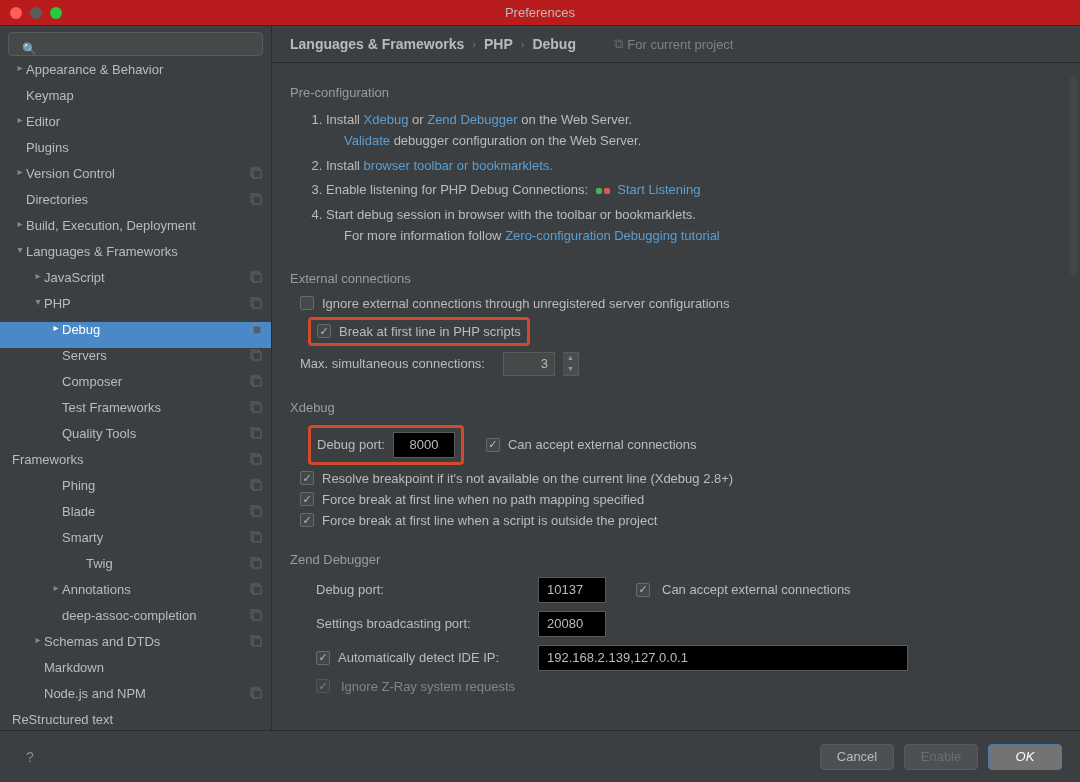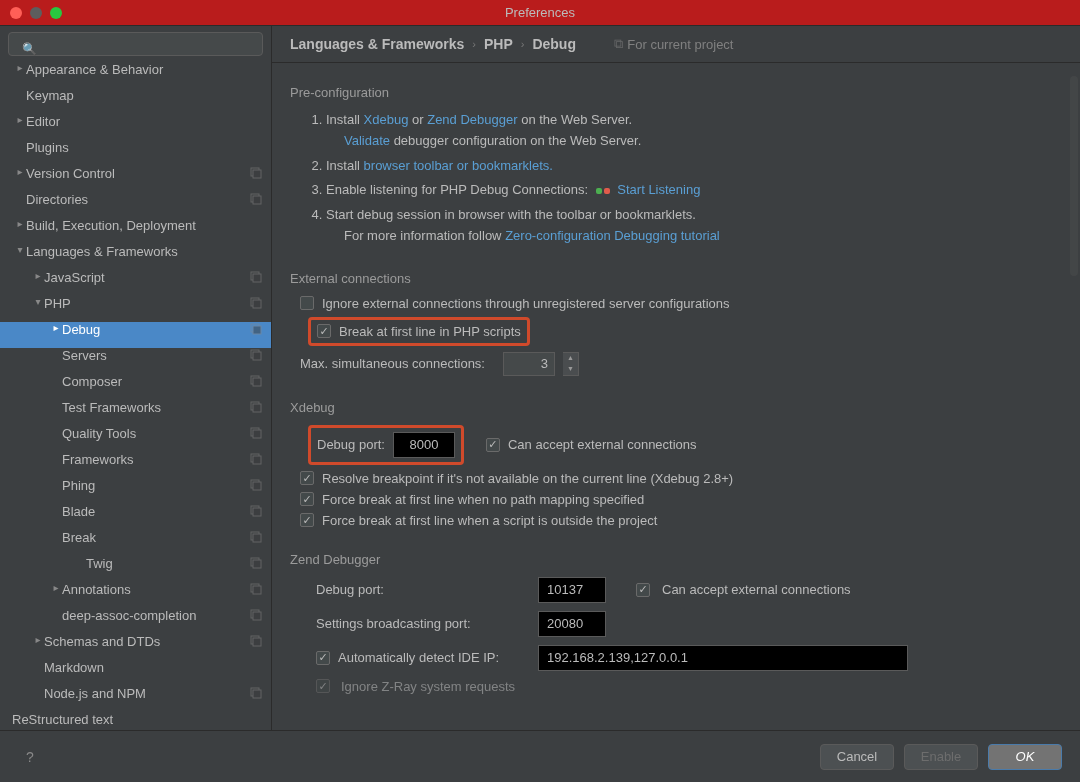--- a/index.html
+++ b/index.html
@@ -232,21 +232,21 @@
             </svg></span>
         </div>
         <div class="tree-item leaf" style="padding-left: 50px;">
           <span class="chev"></span>
           <span class="label">Quality Tools</span>
           <span class="proj-ind"><svg viewBox="0 0 14 14">
               <rect x="2" y="2" width="8" height="8" fill="none" stroke="#888"></rect>
               <rect x="4" y="4" width="8" height="8" fill="#3c3f41" stroke="#888"></rect>
             </svg></span>
         </div>
-        <div class="tree-item leaf" style="padding-left: 50px;">
+        <div class="tree-item leaf" style="">
           <span class="chev"></span>
           <span class="label">Frameworks</span>
           <span class="proj-ind"><svg viewBox="0 0 14 14">
               <rect x="2" y="2" width="8" height="8" fill="none" stroke="#888"></rect>
               <rect x="4" y="4" width="8" height="8" fill="#3c3f41" stroke="#888"></rect>
             </svg></span>
         </div>
         <div class="tree-item leaf" style="padding-left: 50px;">
           <span class="chev"></span>
           <span class="label">Phing</span>
@@ -258,21 +258,21 @@
         <div class="tree-item leaf" style="padding-left: 50px;">
           <span class="chev"></span>
           <span class="label">Blade</span>
           <span class="proj-ind"><svg viewBox="0 0 14 14">
               <rect x="2" y="2" width="8" height="8" fill="none" stroke="#888"></rect>
               <rect x="4" y="4" width="8" height="8" fill="#3c3f41" stroke="#888"></rect>
             </svg></span>
         </div>
         <div class="tree-item leaf" style="padding-left: 50px;">
           <span class="chev"></span>
-          <span class="label">Break</span>
+          <span class="label">Smarty</span>
           <span class="proj-ind"><svg viewBox="0 0 14 14">
               <rect x="2" y="2" width="8" height="8" fill="none" stroke="#888"></rect>
               <rect x="4" y="4" width="8" height="8" fill="#3c3f41" stroke="#888"></rect>
             </svg></span>
         </div>
         <div class="tree-item leaf" style="padding-left: 50px; gap: 24px;">
           <span class="chev"></span>
           <span class="label">Twig</span>
           <span class="proj-ind"><svg viewBox="0 0 14 14">
               <rect x="2" y="2" width="8" height="8" fill="none" stroke="#888"></rect>

